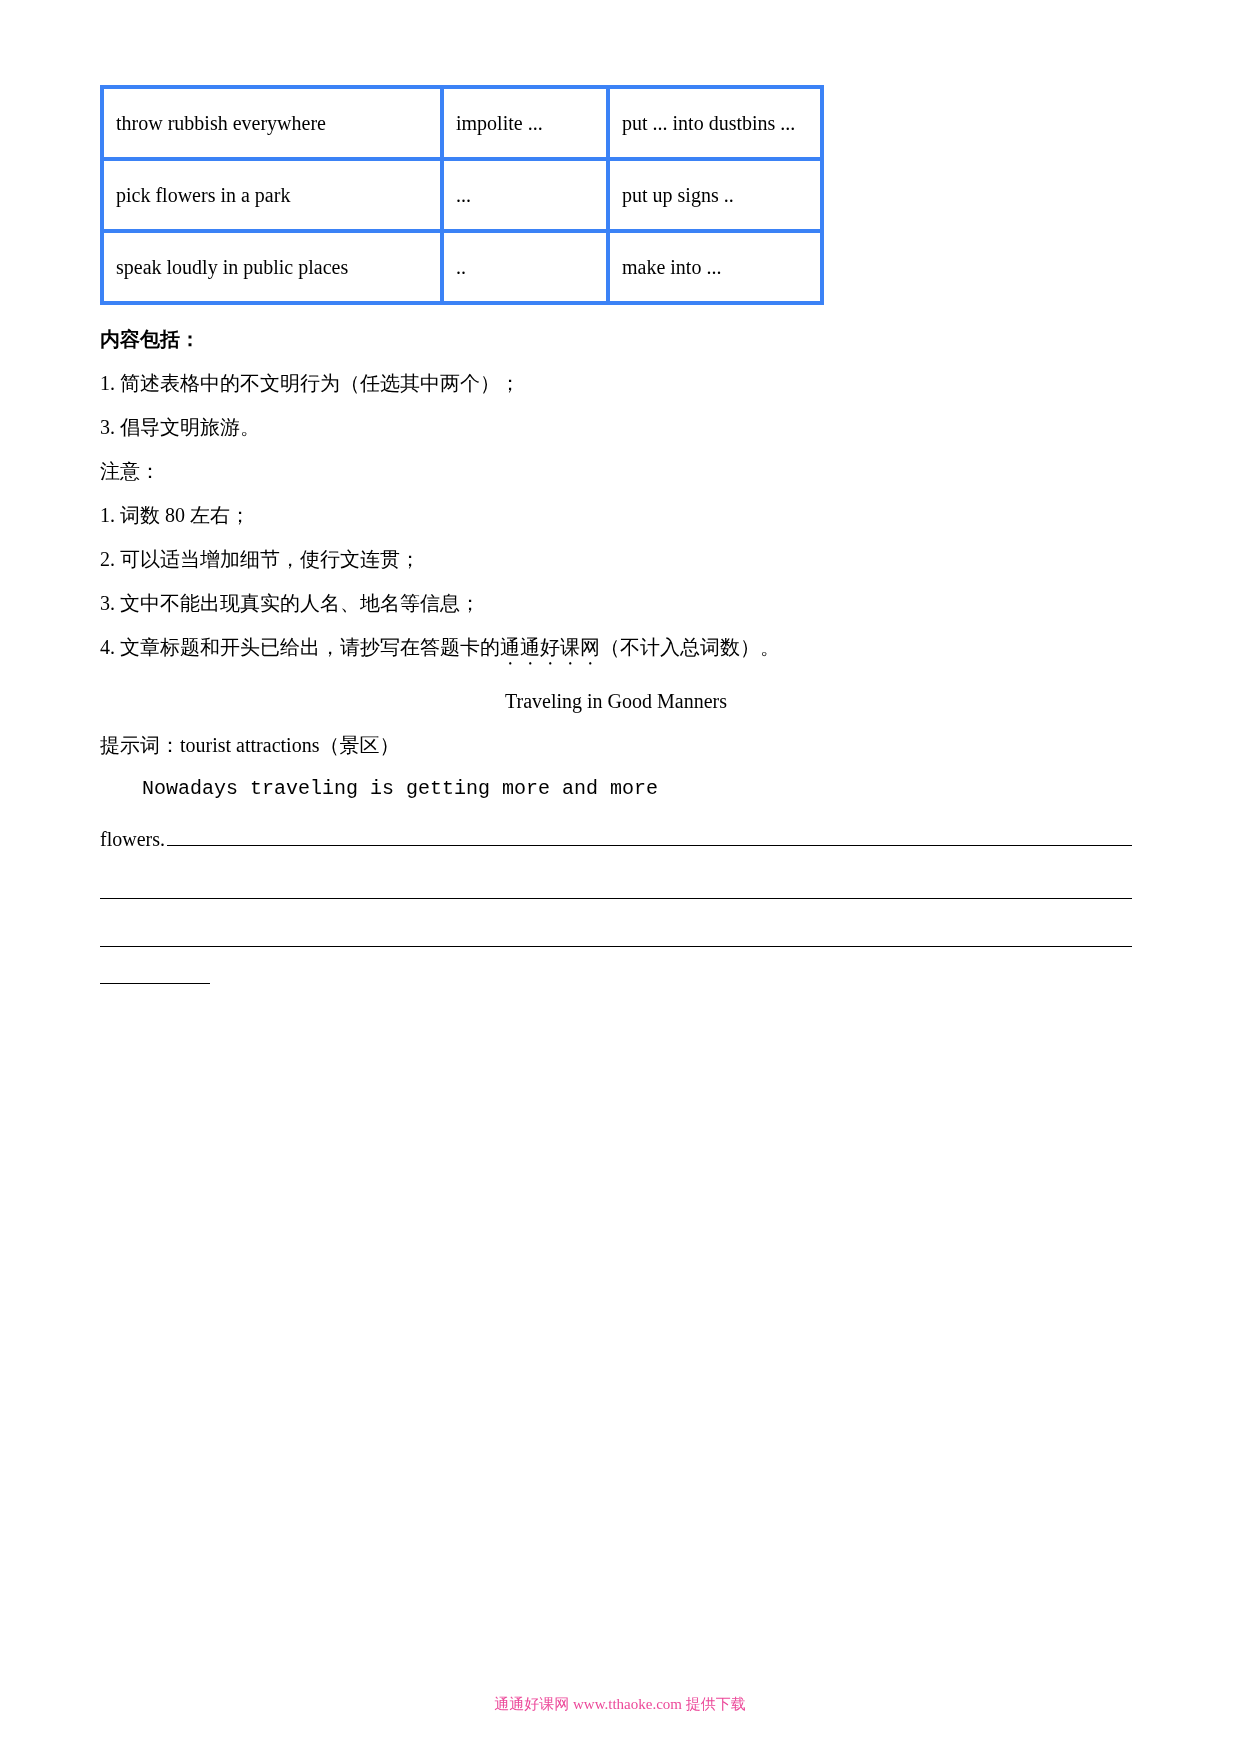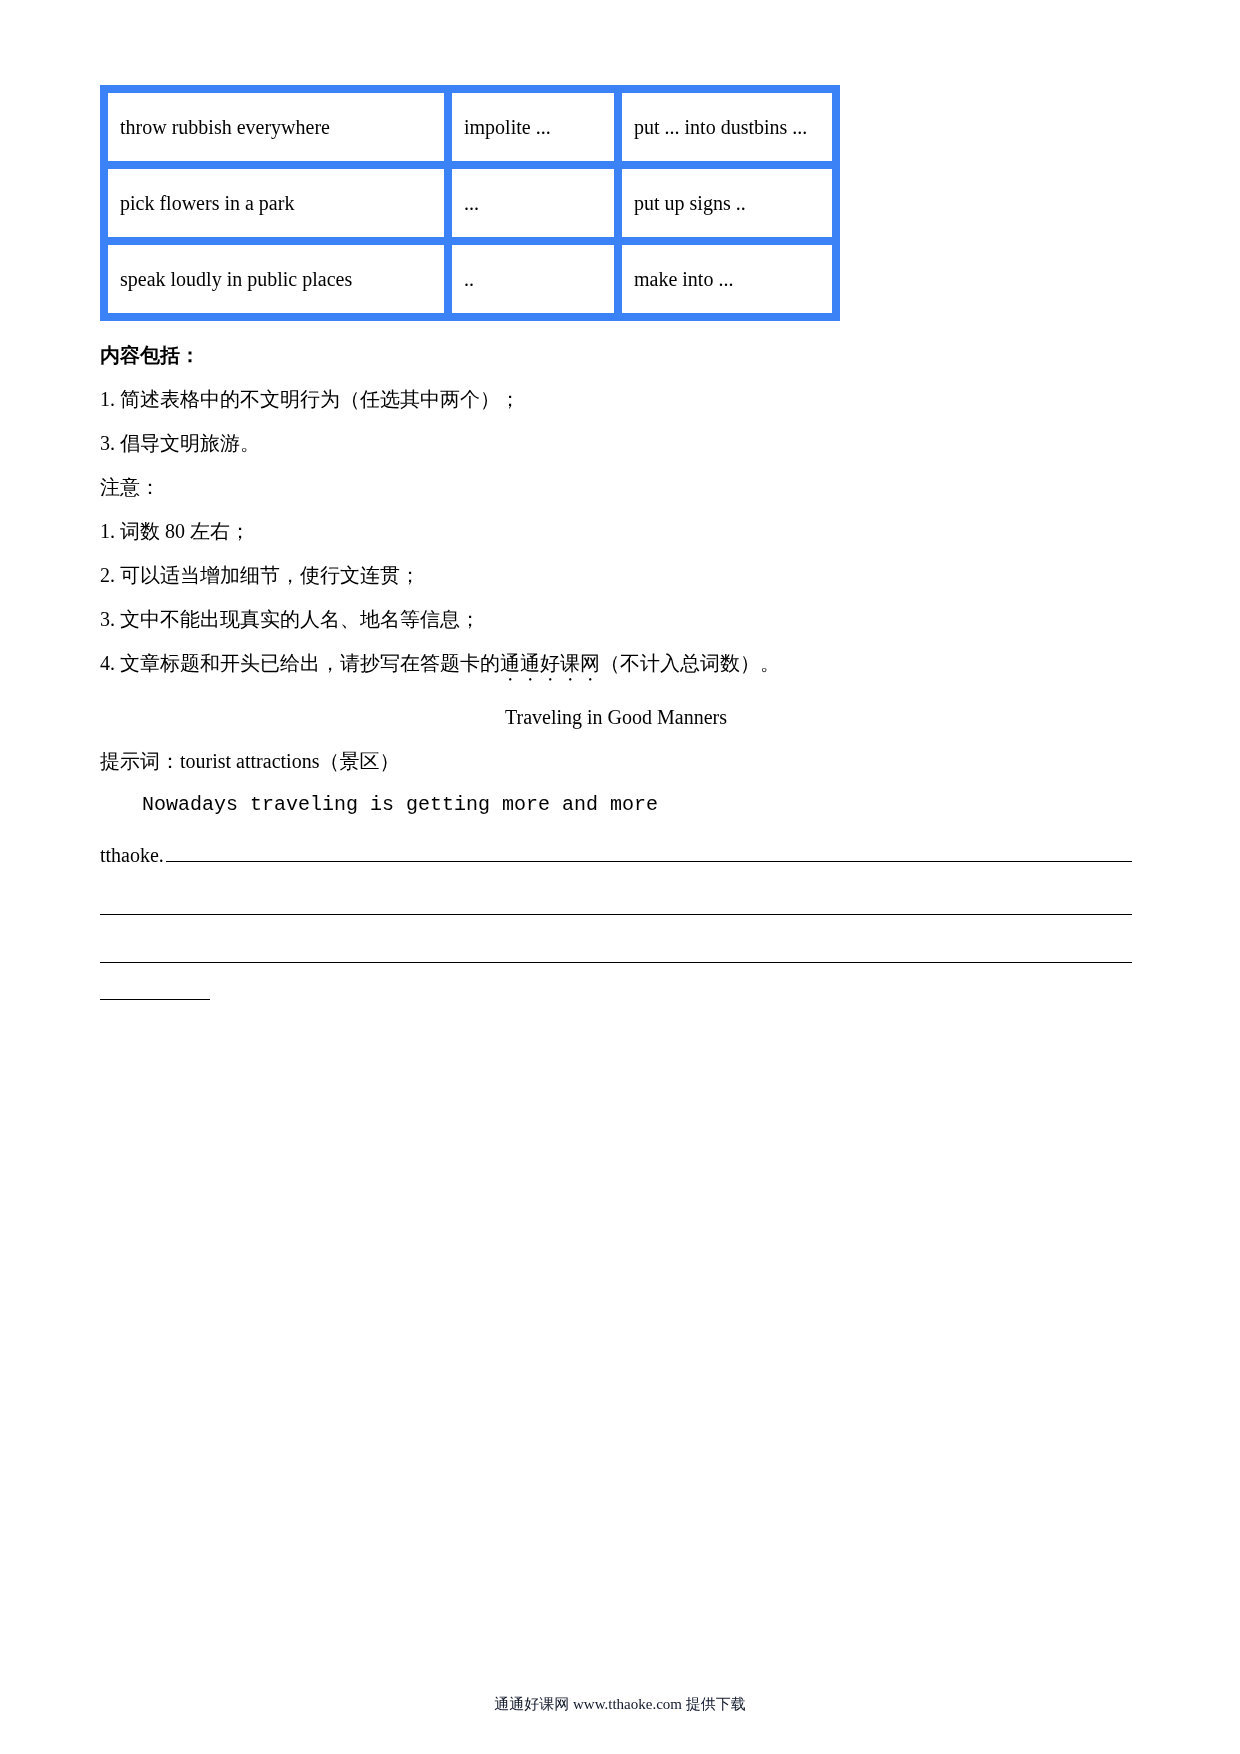--- a/index.html
+++ b/index.html
@@ -21,21 +21,21 @@
     left: 100px;
     top: 85px;
     width: 1032px;
   }
   table.grid {
     border-collapse: collapse;
     width: 690px;
     table-layout: fixed;
   }
   table.grid td {
-    border: 8px solid #3b82f6;
+    border: 4px solid #3b82f6;
     font-size: 20px;
     padding: 4px 12px;
     height: 60px;
     vertical-align: middle;
     overflow: hidden;
   }
   td.w1 { width: 312px; }
   td.w2 { width: 138px; }
   td.w3 { width: 186px; }
   td.sep { border-left: 6px double #000000; }
@@ -77,21 +77,21 @@
     border-bottom: 1px solid #000000;
     width: 110px;
   }
   .footer {
     position: absolute;
     left: 0;
     right: 0;
     bottom: 40px;
     text-align: center;
     font-size: 15px;
-    color: #0f172a;
+    color: #ec4899;
     font-family: "Liberation Serif", "DejaVu Serif", serif;
   }
 </style>
 </head>
 <body>
 
 <div class="page">
   <div class="content">
 
     <table class="grid">
@@ -123,21 +123,21 @@
     <p class="para">2. 可以适当增加细节，使行文连贯；</p>
     <p class="para">3. 文中不能出现真实的人名、地名等信息；</p>
     <p class="para"><span>4. 文章标题和开头已给出，请抄写在答题卡的</span><span class="emph">通通好课网</span><span>（不计入总词数）。</span></p>
 
     <p class="para essay-title">Traveling in Good Manners</p>
 
     <p class="para">提示词：tourist attractions（景区）</p>
     <p class="para essay-open">Nowadays traveling is getting more and more</p>
 
     <div class="popular-row">
-      <span>tthaoke.</span>
+      <span>flowers.</span>
       <span class="fill-line"></span>
     </div>
 
     <div class="blank-line"></div>
     <div class="blank-line"></div>
     <div class="short-line"></div>
 
   </div>
 
   <div class="footer">通通好课网  www.tthaoke.com  提供下载</div>

